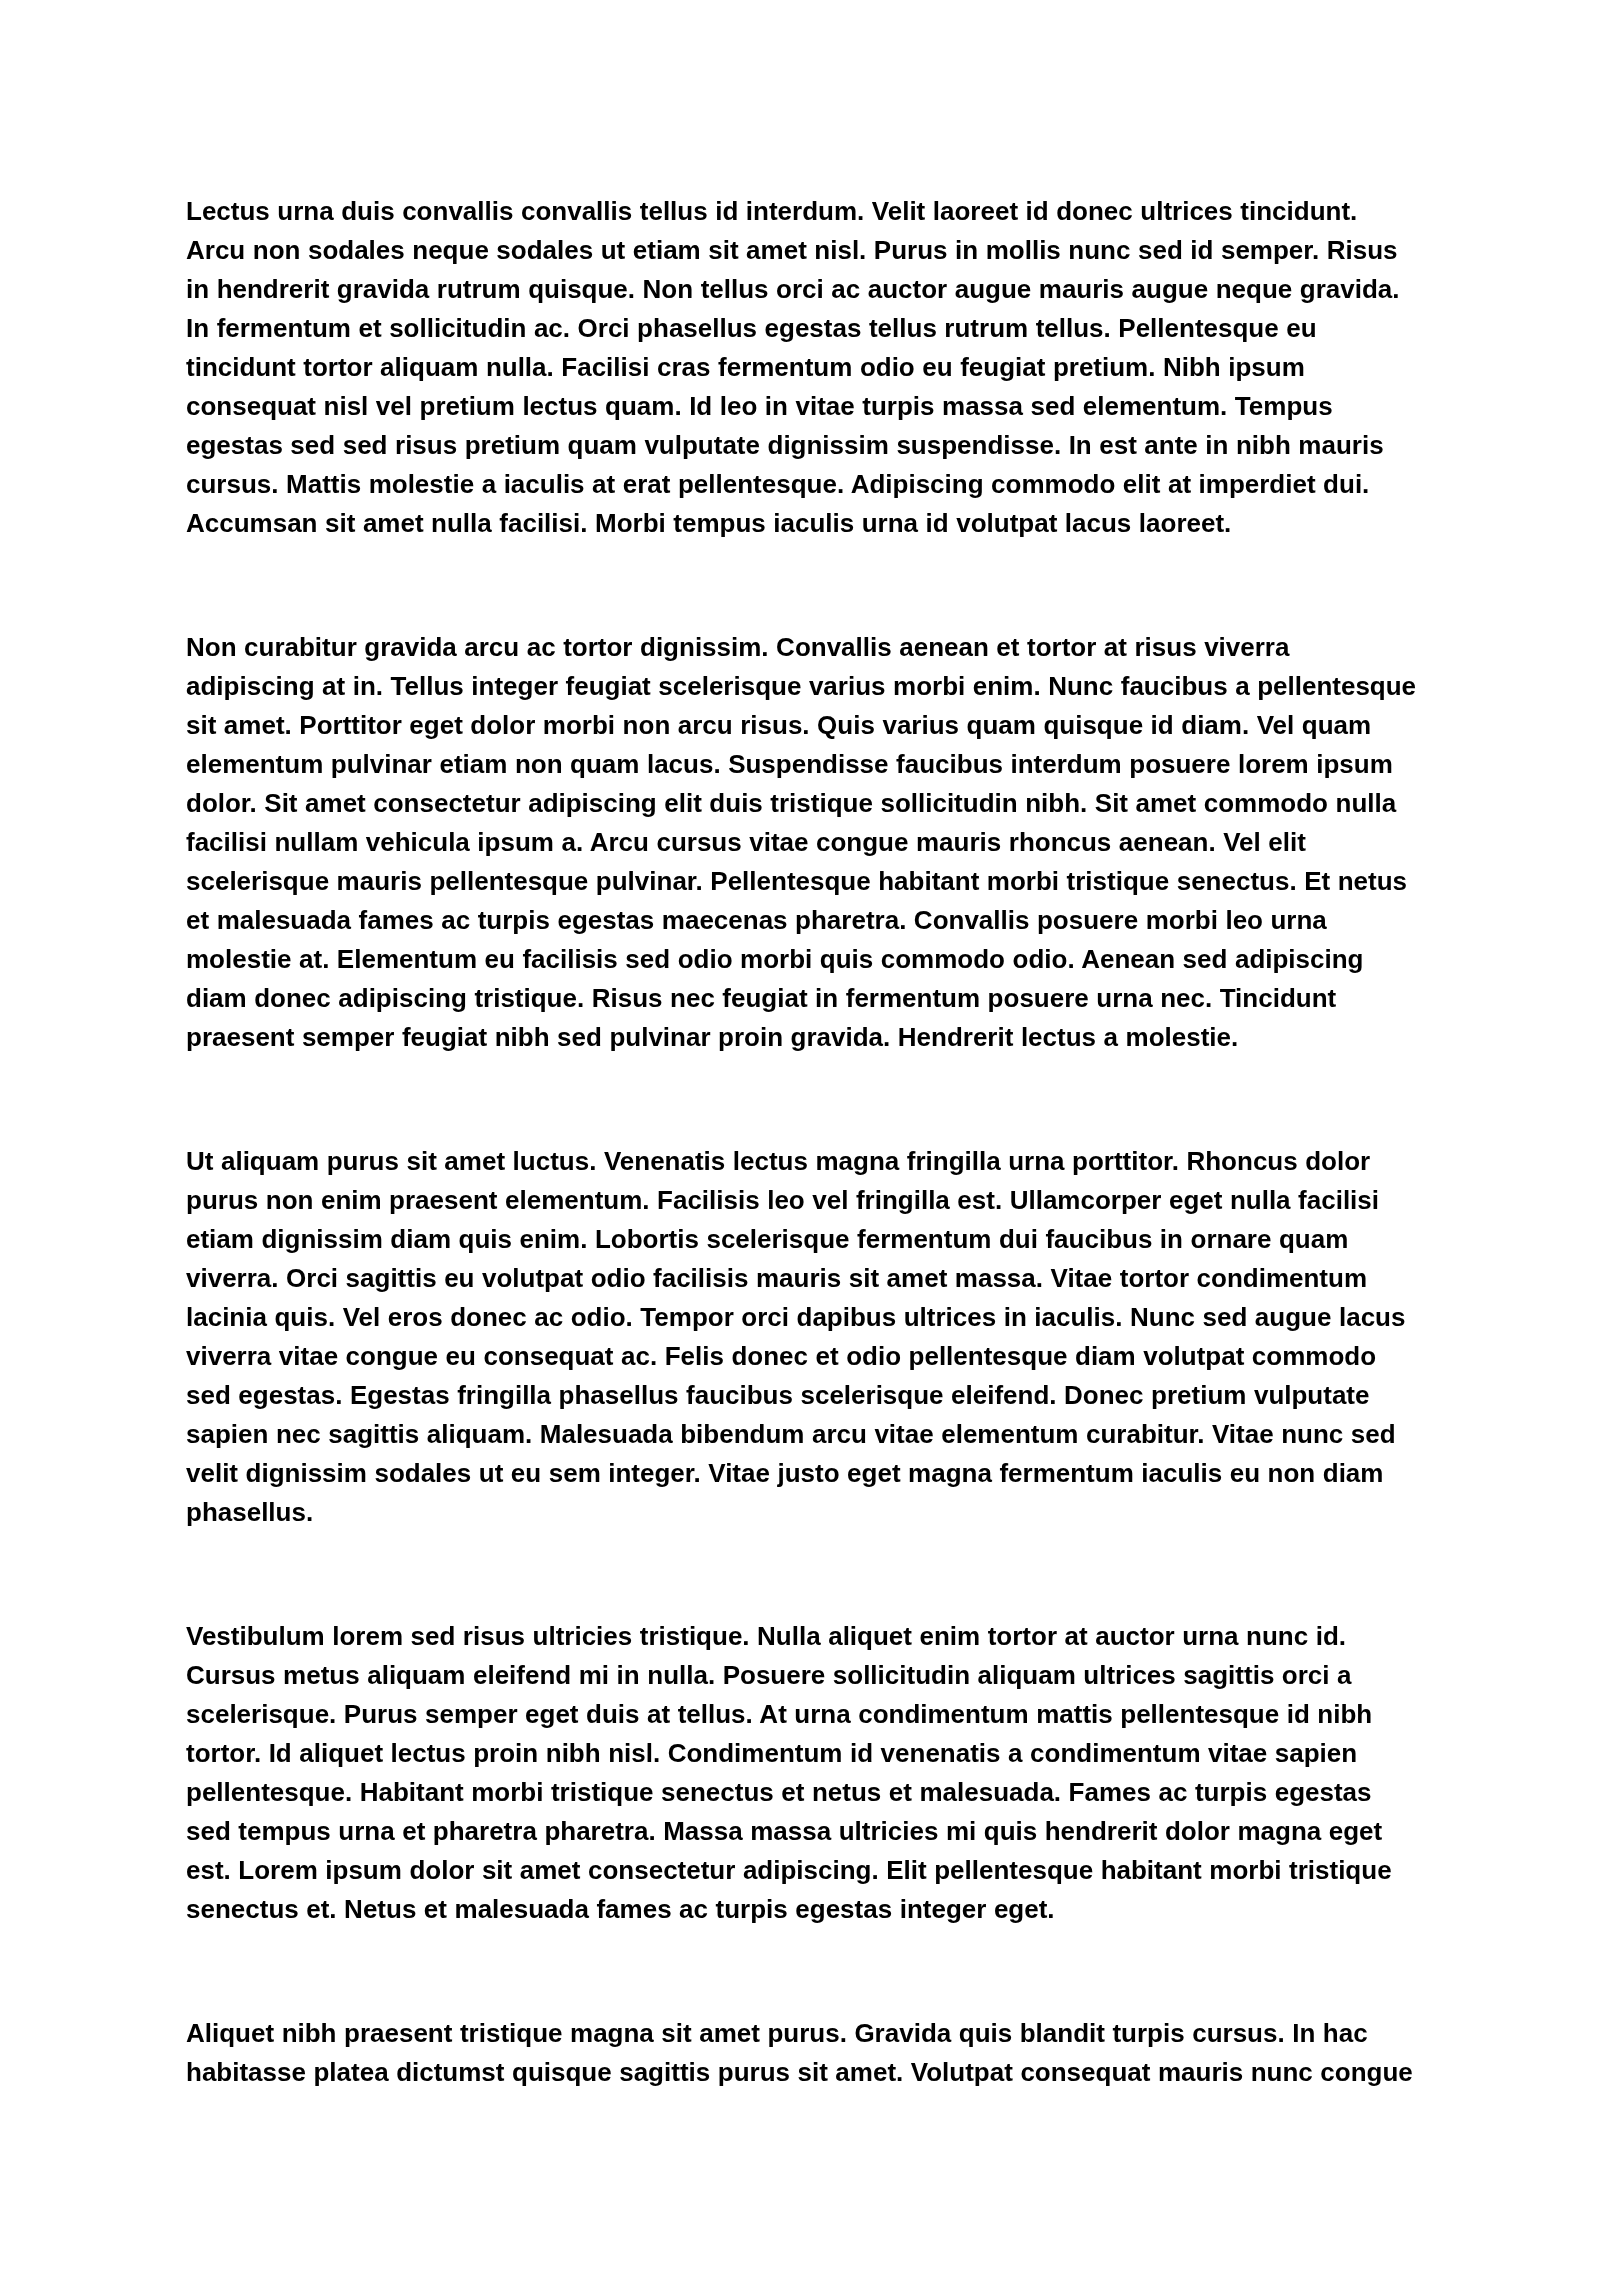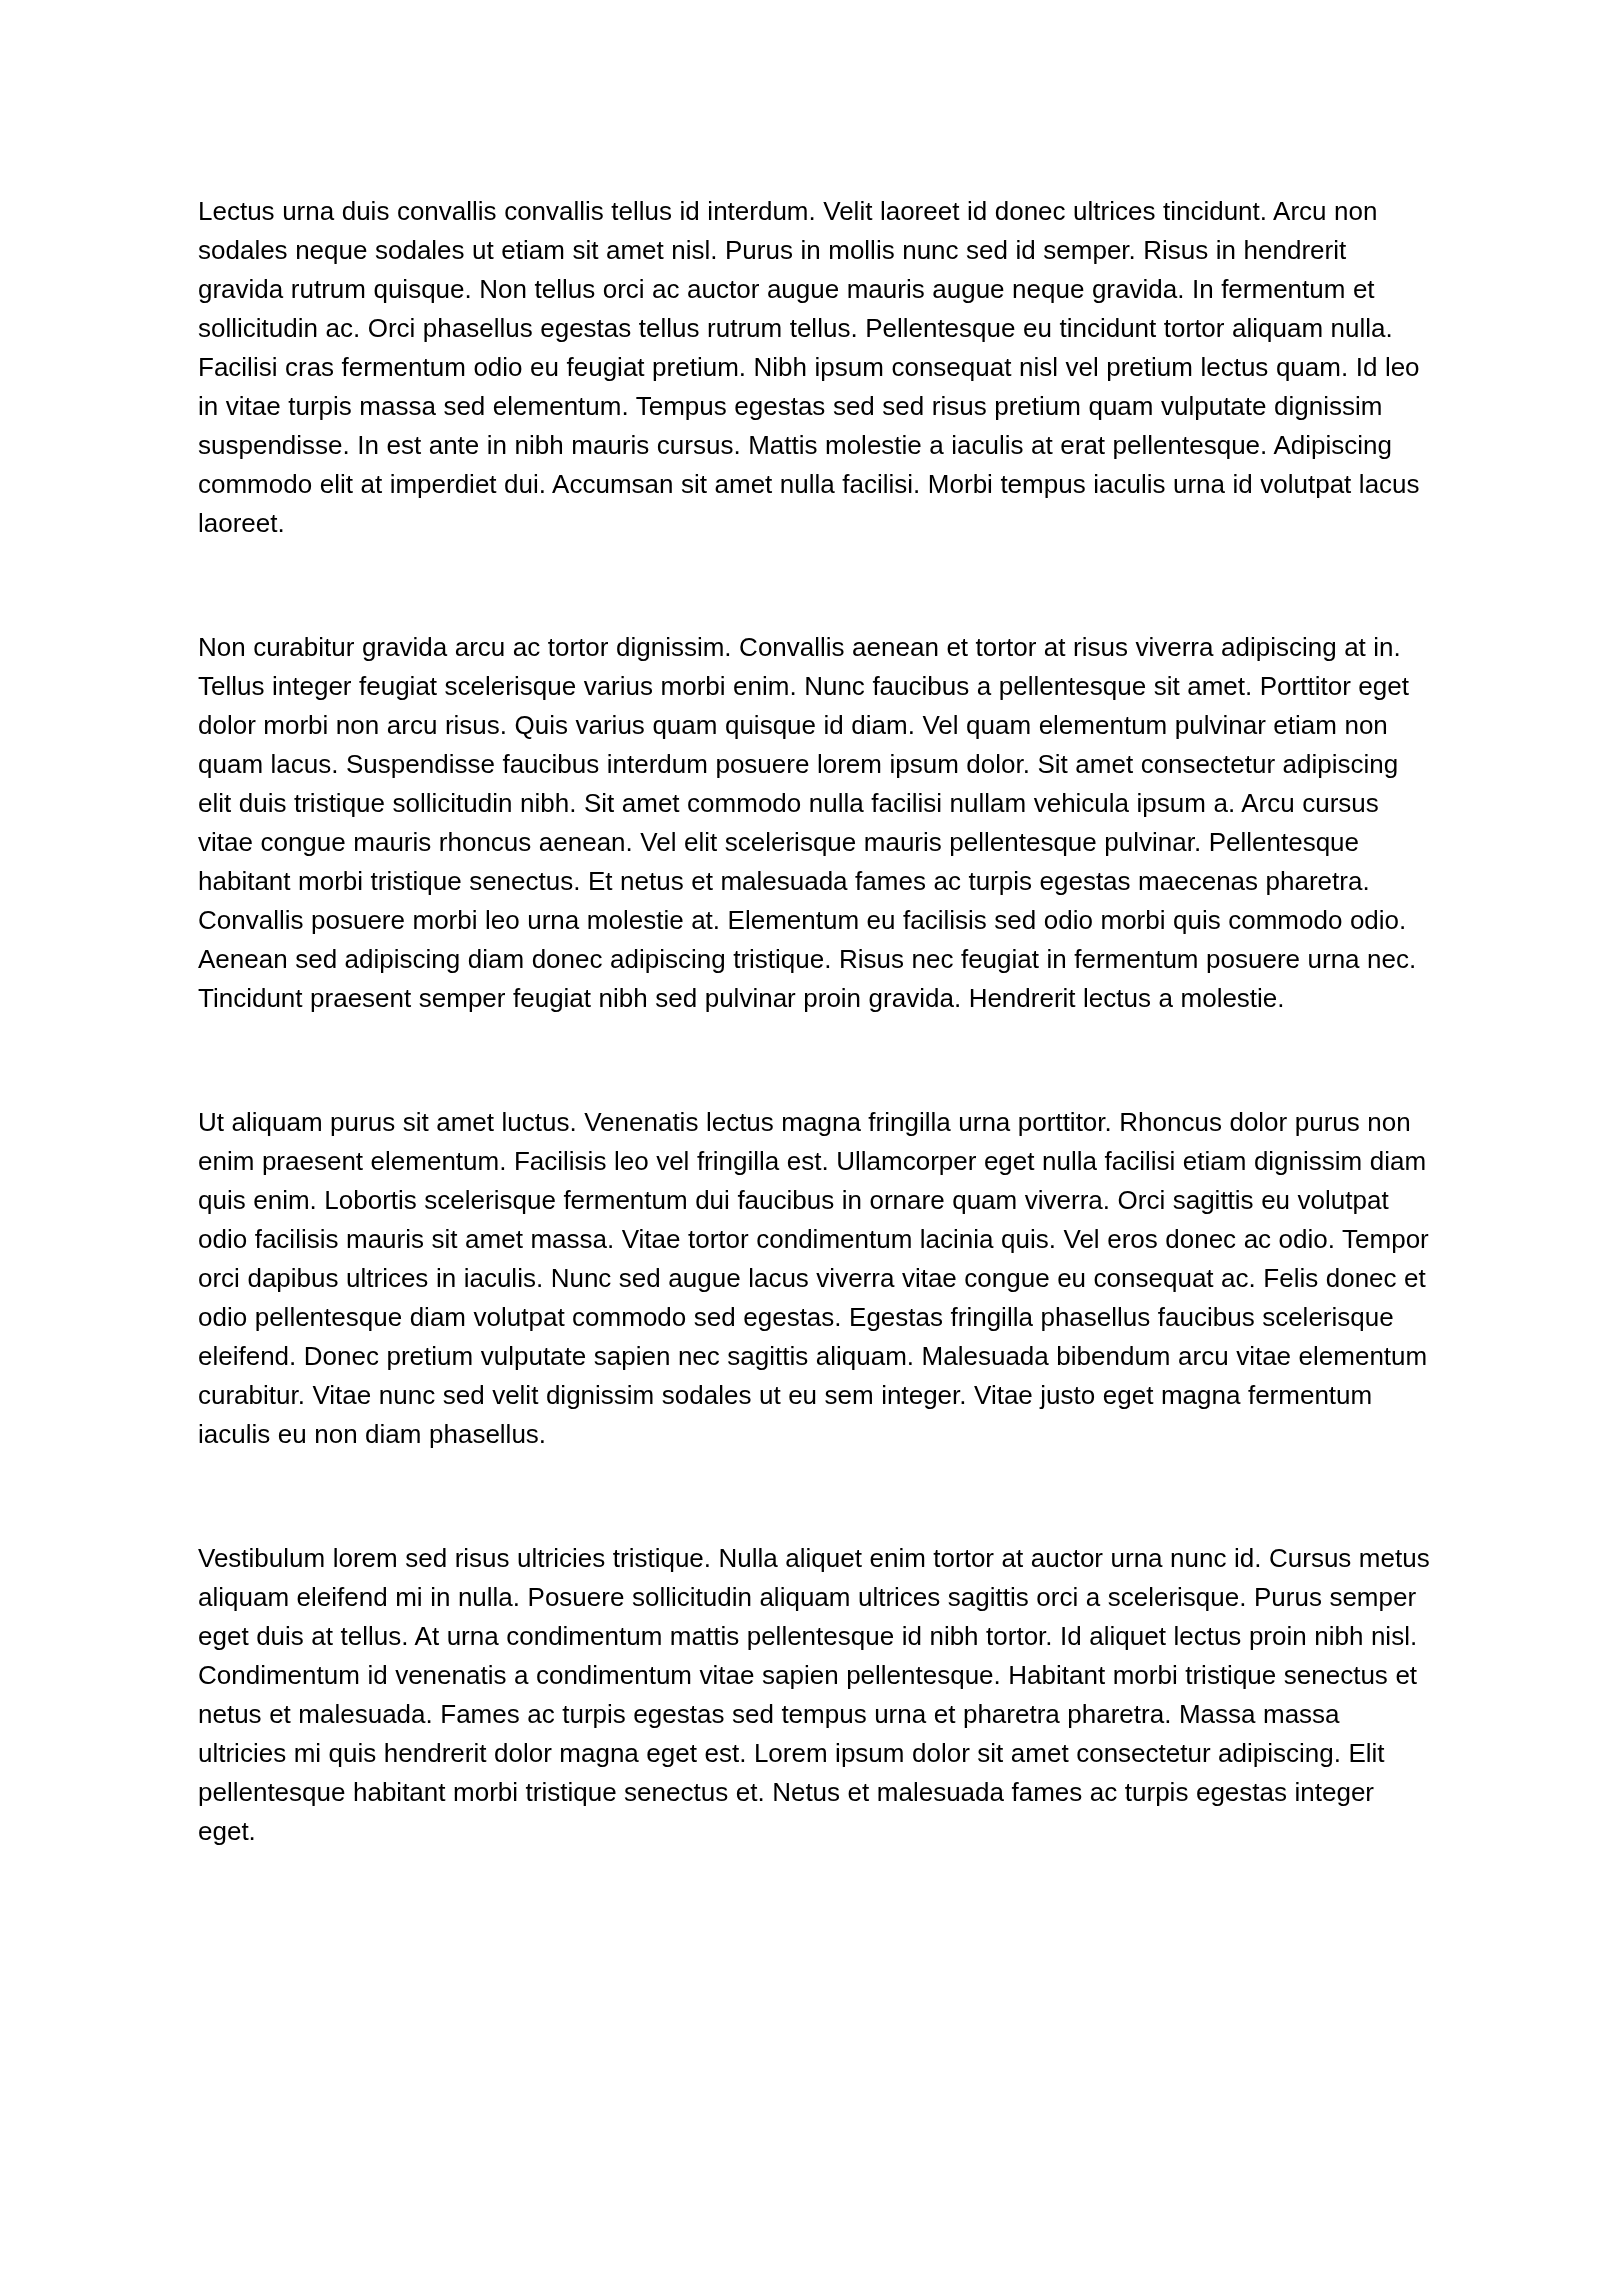--- a/index.html
+++ b/index.html
@@ -14,23 +14,24 @@
   .page {
     position: relative;
     width: 1623px;
     height: 2295px;
     background: #ffffff;
     overflow: hidden;
     font-family: "Liberation Sans", sans-serif;
   }
   .content {
     position: absolute;
-    left: 198px;
+    left: 186px;
     top: 192px;
     width: 1232px;
+    font-weight: bold;
   }
   .content p {
     margin: 0 0 85px 0;
     font-size: 26px;
     line-height: 39px;
     color: #000000;
     text-align: left;
     word-spacing: 0.3px;
   }
   .content p:last-child {
@@ -39,15 +40,16 @@
 </style>
 </head>
 <body>
 
 <div class="page">
   <div class="content">
     <p>Lectus urna duis convallis convallis tellus id interdum. Velit laoreet id donec ultrices tincidunt. Arcu non sodales neque sodales ut etiam sit amet nisl. Purus in mollis nunc sed id semper. Risus in hendrerit gravida rutrum quisque. Non tellus orci ac auctor augue mauris augue neque gravida. In fermentum et sollicitudin ac. Orci phasellus egestas tellus rutrum tellus. Pellentesque eu tincidunt tortor aliquam nulla. Facilisi cras fermentum odio eu feugiat pretium. Nibh ipsum consequat nisl vel pretium lectus quam. Id leo in vitae turpis massa sed elementum. Tempus egestas sed sed risus pretium quam vulputate dignissim suspendisse. In est ante in nibh mauris cursus. Mattis molestie a iaculis at erat pellentesque. Adipiscing commodo elit at imperdiet dui. Accumsan sit amet nulla facilisi. Morbi tempus iaculis urna id volutpat lacus laoreet.</p>
     <p>Non curabitur gravida arcu ac tortor dignissim. Convallis aenean et tortor at risus viverra adipiscing at in. Tellus integer feugiat scelerisque varius morbi enim. Nunc faucibus a pellentesque sit amet. Porttitor eget dolor morbi non arcu risus. Quis varius quam quisque id diam. Vel quam elementum pulvinar etiam non quam lacus. Suspendisse faucibus interdum posuere lorem ipsum dolor. Sit amet consectetur adipiscing elit duis tristique sollicitudin nibh. Sit amet commodo nulla facilisi nullam vehicula ipsum a. Arcu cursus vitae congue mauris rhoncus aenean. Vel elit scelerisque mauris pellentesque pulvinar. Pellentesque habitant morbi tristique senectus. Et netus et malesuada fames ac turpis egestas maecenas pharetra. Convallis posuere morbi leo urna molestie at. Elementum eu facilisis sed odio morbi quis commodo odio. Aenean sed adipiscing diam donec adipiscing tristique. Risus nec feugiat in fermentum posuere urna nec. Tincidunt praesent semper feugiat nibh sed pulvinar proin gravida. Hendrerit lectus a molestie.</p>
     <p>Ut aliquam purus sit amet luctus. Venenatis lectus magna fringilla urna porttitor. Rhoncus dolor purus non enim praesent elementum. Facilisis leo vel fringilla est. Ullamcorper eget nulla facilisi etiam dignissim diam quis enim. Lobortis scelerisque fermentum dui faucibus in ornare quam viverra. Orci sagittis eu volutpat odio facilisis mauris sit amet massa. Vitae tortor condimentum lacinia quis. Vel eros donec ac odio. Tempor orci dapibus ultrices in iaculis. Nunc sed augue lacus viverra vitae congue eu consequat ac. Felis donec et odio pellentesque diam volutpat commodo sed egestas. Egestas fringilla phasellus faucibus scelerisque eleifend. Donec pretium vulputate sapien nec sagittis aliquam. Malesuada bibendum arcu vitae elementum curabitur. Vitae nunc sed velit dignissim sodales ut eu sem integer. Vitae justo eget magna fermentum iaculis eu non diam phasellus.</p>
     <p>Vestibulum lorem sed risus ultricies tristique. Nulla aliquet enim tortor at auctor urna nunc id. Cursus metus aliquam eleifend mi in nulla. Posuere sollicitudin aliquam ultrices sagittis orci a scelerisque. Purus semper eget duis at tellus. At urna condimentum mattis pellentesque id nibh tortor. Id aliquet lectus proin nibh nisl. Condimentum id venenatis a condimentum vitae sapien pellentesque. Habitant morbi tristique senectus et netus et malesuada. Fames ac turpis egestas sed tempus urna et pharetra pharetra. Massa massa ultricies mi quis hendrerit dolor magna eget est. Lorem ipsum dolor sit amet consectetur adipiscing. Elit pellentesque habitant morbi tristique senectus et. Netus et malesuada fames ac turpis egestas integer eget.</p>
+    <p>Aliquet nibh praesent tristique magna sit amet purus. Gravida quis blandit turpis cursus. In hac habitasse platea dictumst quisque sagittis purus sit amet. Volutpat consequat mauris nunc congue</p>
   </div>
 </div>
 
 
 </body></html>

